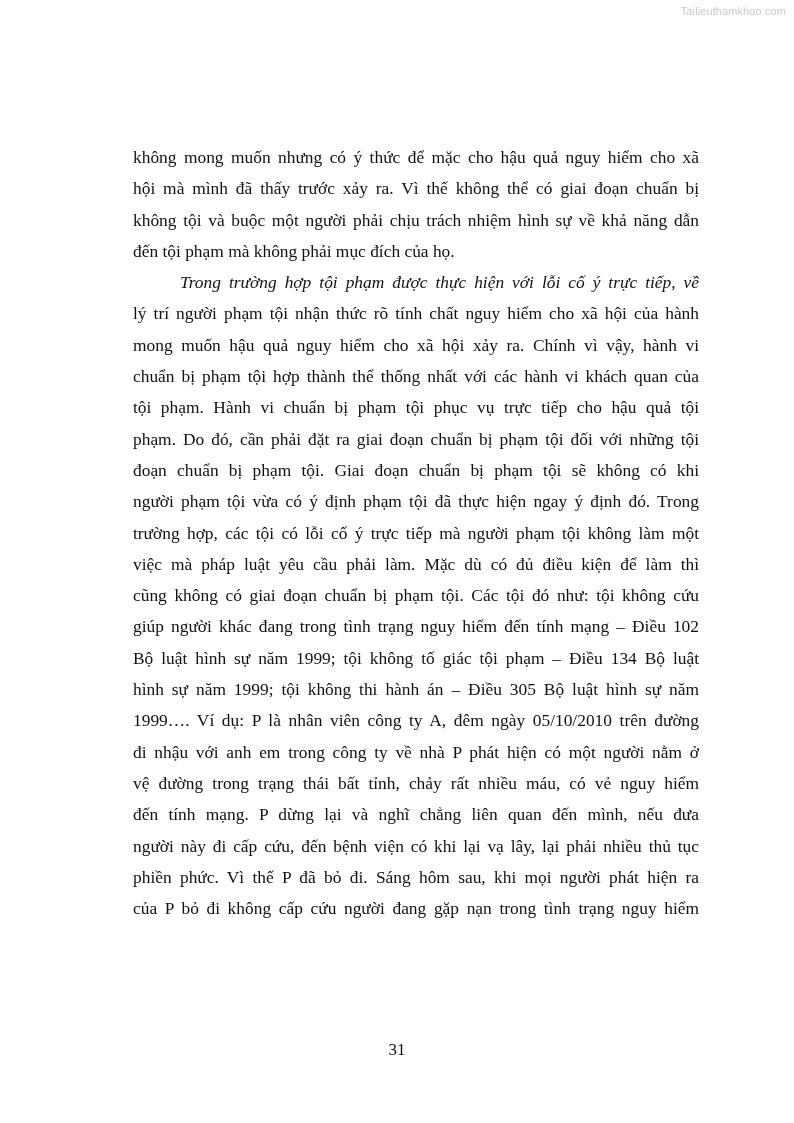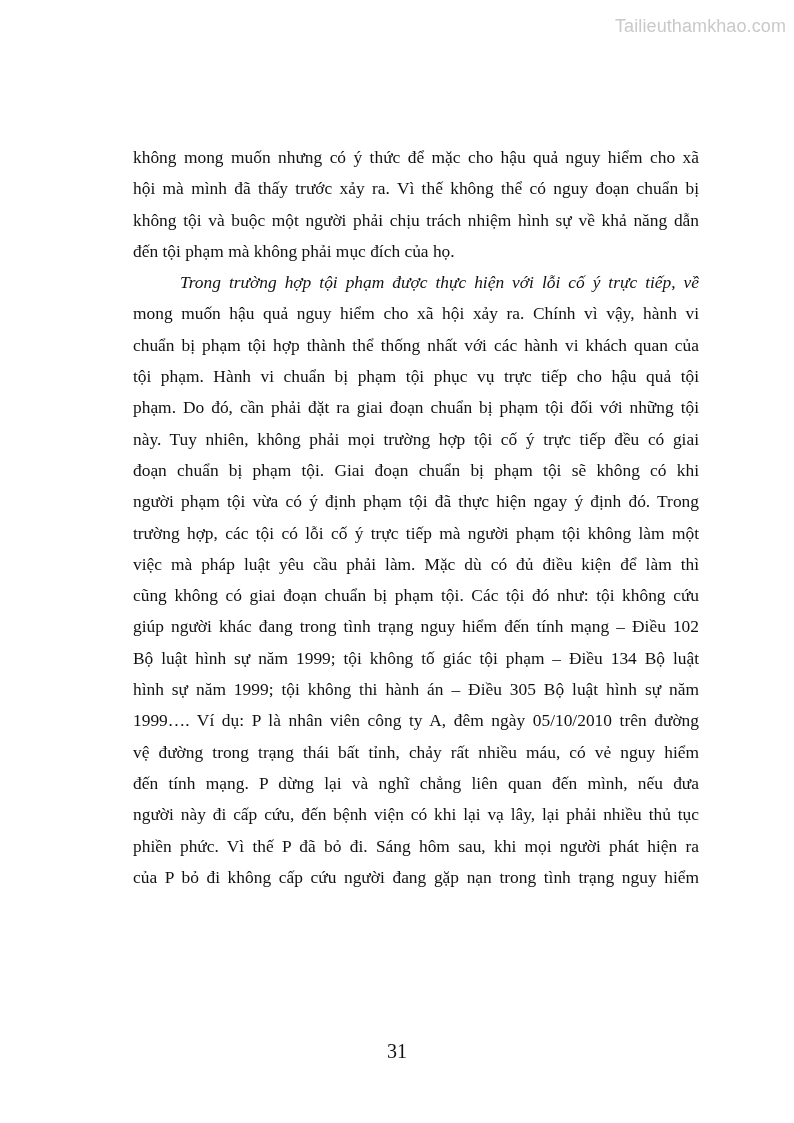--- a/index.html
+++ b/index.html
@@ -2,71 +2,72 @@
 <html><head>
 <meta charset="utf-8">
 <style>
   html, body { margin: 0; padding: 0; }
   body {
     width: 794px; height: 1123px; background: #ffffff; position: relative; overflow: hidden;
     font-family: "Liberation Serif", "DejaVu Serif", serif;
     color: #111;
   }
   .watermark {
-    position: absolute; top: 16px; right: 8px;
+    position: absolute; top: 5px; right: 8px;
     font-family: "Liberation Sans", "DejaVu Sans", sans-serif;
-    font-size: 18px; color: #c9c9c9; letter-spacing: 0.1px; text-align: right;
+    font-size: 11px; color: #c9c9c9; letter-spacing: 0.1px; text-align: right;
   }
   .page-body {
     position: absolute; left: 133px; top: 111px; width: 566px; margin-top: 31px;
   }
   .line {
     display: block;
     font-size: 17.4px;
     line-height: 31.3px;
     height: 31.3px;
     white-space: nowrap;
     text-align: justify;
     text-align-last: justify;
   }
   .line.last { text-align-last: left; }
   .line.indent { padding-left: 47px; font-style: italic; }
   .page-number {
     position: absolute; top: 1040px; left: 0; width: 794px; text-align: center;
-    font-size: 20px;
+    font-size: 17px;
   }
 </style>
 </head>
 <body>
 
 <div class="watermark">Tailieuthamkhao.com</div>
 
 <div class="page-body">
   <div class="para">
     <span class="line">không mong muốn nhưng có ý thức để mặc cho hậu quả nguy hiểm cho xã</span>
-    <span class="line">hội mà mình đã thấy trước xảy ra. Vì thế không thể có nguy đoạn chuẩn bị</span>
+    <span class="line">hội mà mình đã thấy trước xảy ra. Vì thế không thể có giai đoạn chuẩn bị</span>
     <span class="line">không tội và buộc một người phải chịu trách nhiệm hình sự về khả năng dẫn</span>
     <span class="line last">đến tội phạm mà không phải mục đích của họ.</span>
   </div>
   <div class="para">
     <span class="line indent">Trong trường hợp tội phạm được thực hiện với lỗi cố ý trực tiếp, về</span>
+    <span class="line">lý trí người phạm tội nhận thức rõ tính chất nguy hiểm cho xã hội của hành</span>
     <span class="line">mong muốn hậu quả nguy hiểm cho xã hội xảy ra. Chính vì vậy, hành vi</span>
     <span class="line">chuẩn bị phạm tội hợp thành thể thống nhất với các hành vi khách quan của</span>
     <span class="line">tội phạm. Hành vi chuẩn bị phạm tội phục vụ trực tiếp cho hậu quả tội</span>
     <span class="line">phạm. Do đó, cần phải đặt ra giai đoạn chuẩn bị phạm tội đối với những tội</span>
-    <span class="line">này. Tuy nhiên, không phải mọi trường hợp tội cố ý trực tiếp đều có giai</span>
     <span class="line">đoạn chuẩn bị phạm tội. Giai đoạn chuẩn bị phạm tội sẽ không có khi</span>
     <span class="line">người phạm tội vừa có ý định phạm tội đã thực hiện ngay ý định đó. Trong</span>
     <span class="line">trường hợp, các tội có lỗi cố ý trực tiếp mà người phạm tội không làm một</span>
     <span class="line">việc mà pháp luật yêu cầu phải làm. Mặc dù có đủ điều kiện để làm thì</span>
     <span class="line">cũng không có giai đoạn chuẩn bị phạm tội. Các tội đó như: tội không cứu</span>
     <span class="line">giúp người khác đang trong tình trạng nguy hiểm đến tính mạng – Điều 102</span>
     <span class="line">Bộ luật hình sự năm 1999; tội không tố giác tội phạm – Điều 134 Bộ luật</span>
     <span class="line">hình sự năm 1999; tội không thi hành án – Điều 305 Bộ luật hình sự năm</span>
     <span class="line">1999…. Ví dụ: P là nhân viên công ty A, đêm ngày 05/10/2010 trên đường</span>
+    <span class="line">đi nhậu với anh em trong công ty về nhà P phát hiện có một người nằm ở</span>
     <span class="line">vệ đường trong trạng thái bất tỉnh, chảy rất nhiều máu, có vẻ nguy hiểm</span>
     <span class="line">đến tính mạng. P dừng lại và nghĩ chẳng liên quan đến mình, nếu đưa</span>
     <span class="line">người này đi cấp cứu, đến bệnh viện có khi lại vạ lây, lại phải nhiều thủ tục</span>
     <span class="line">phiền phức. Vì thế P đã bỏ đi. Sáng hôm sau, khi mọi người phát hiện ra</span>
     <span class="line">của P bỏ đi không cấp cứu người đang gặp nạn trong tình trạng nguy hiểm</span>
   </div>
 </div>
 
 <div class="page-number">31</div>
 

